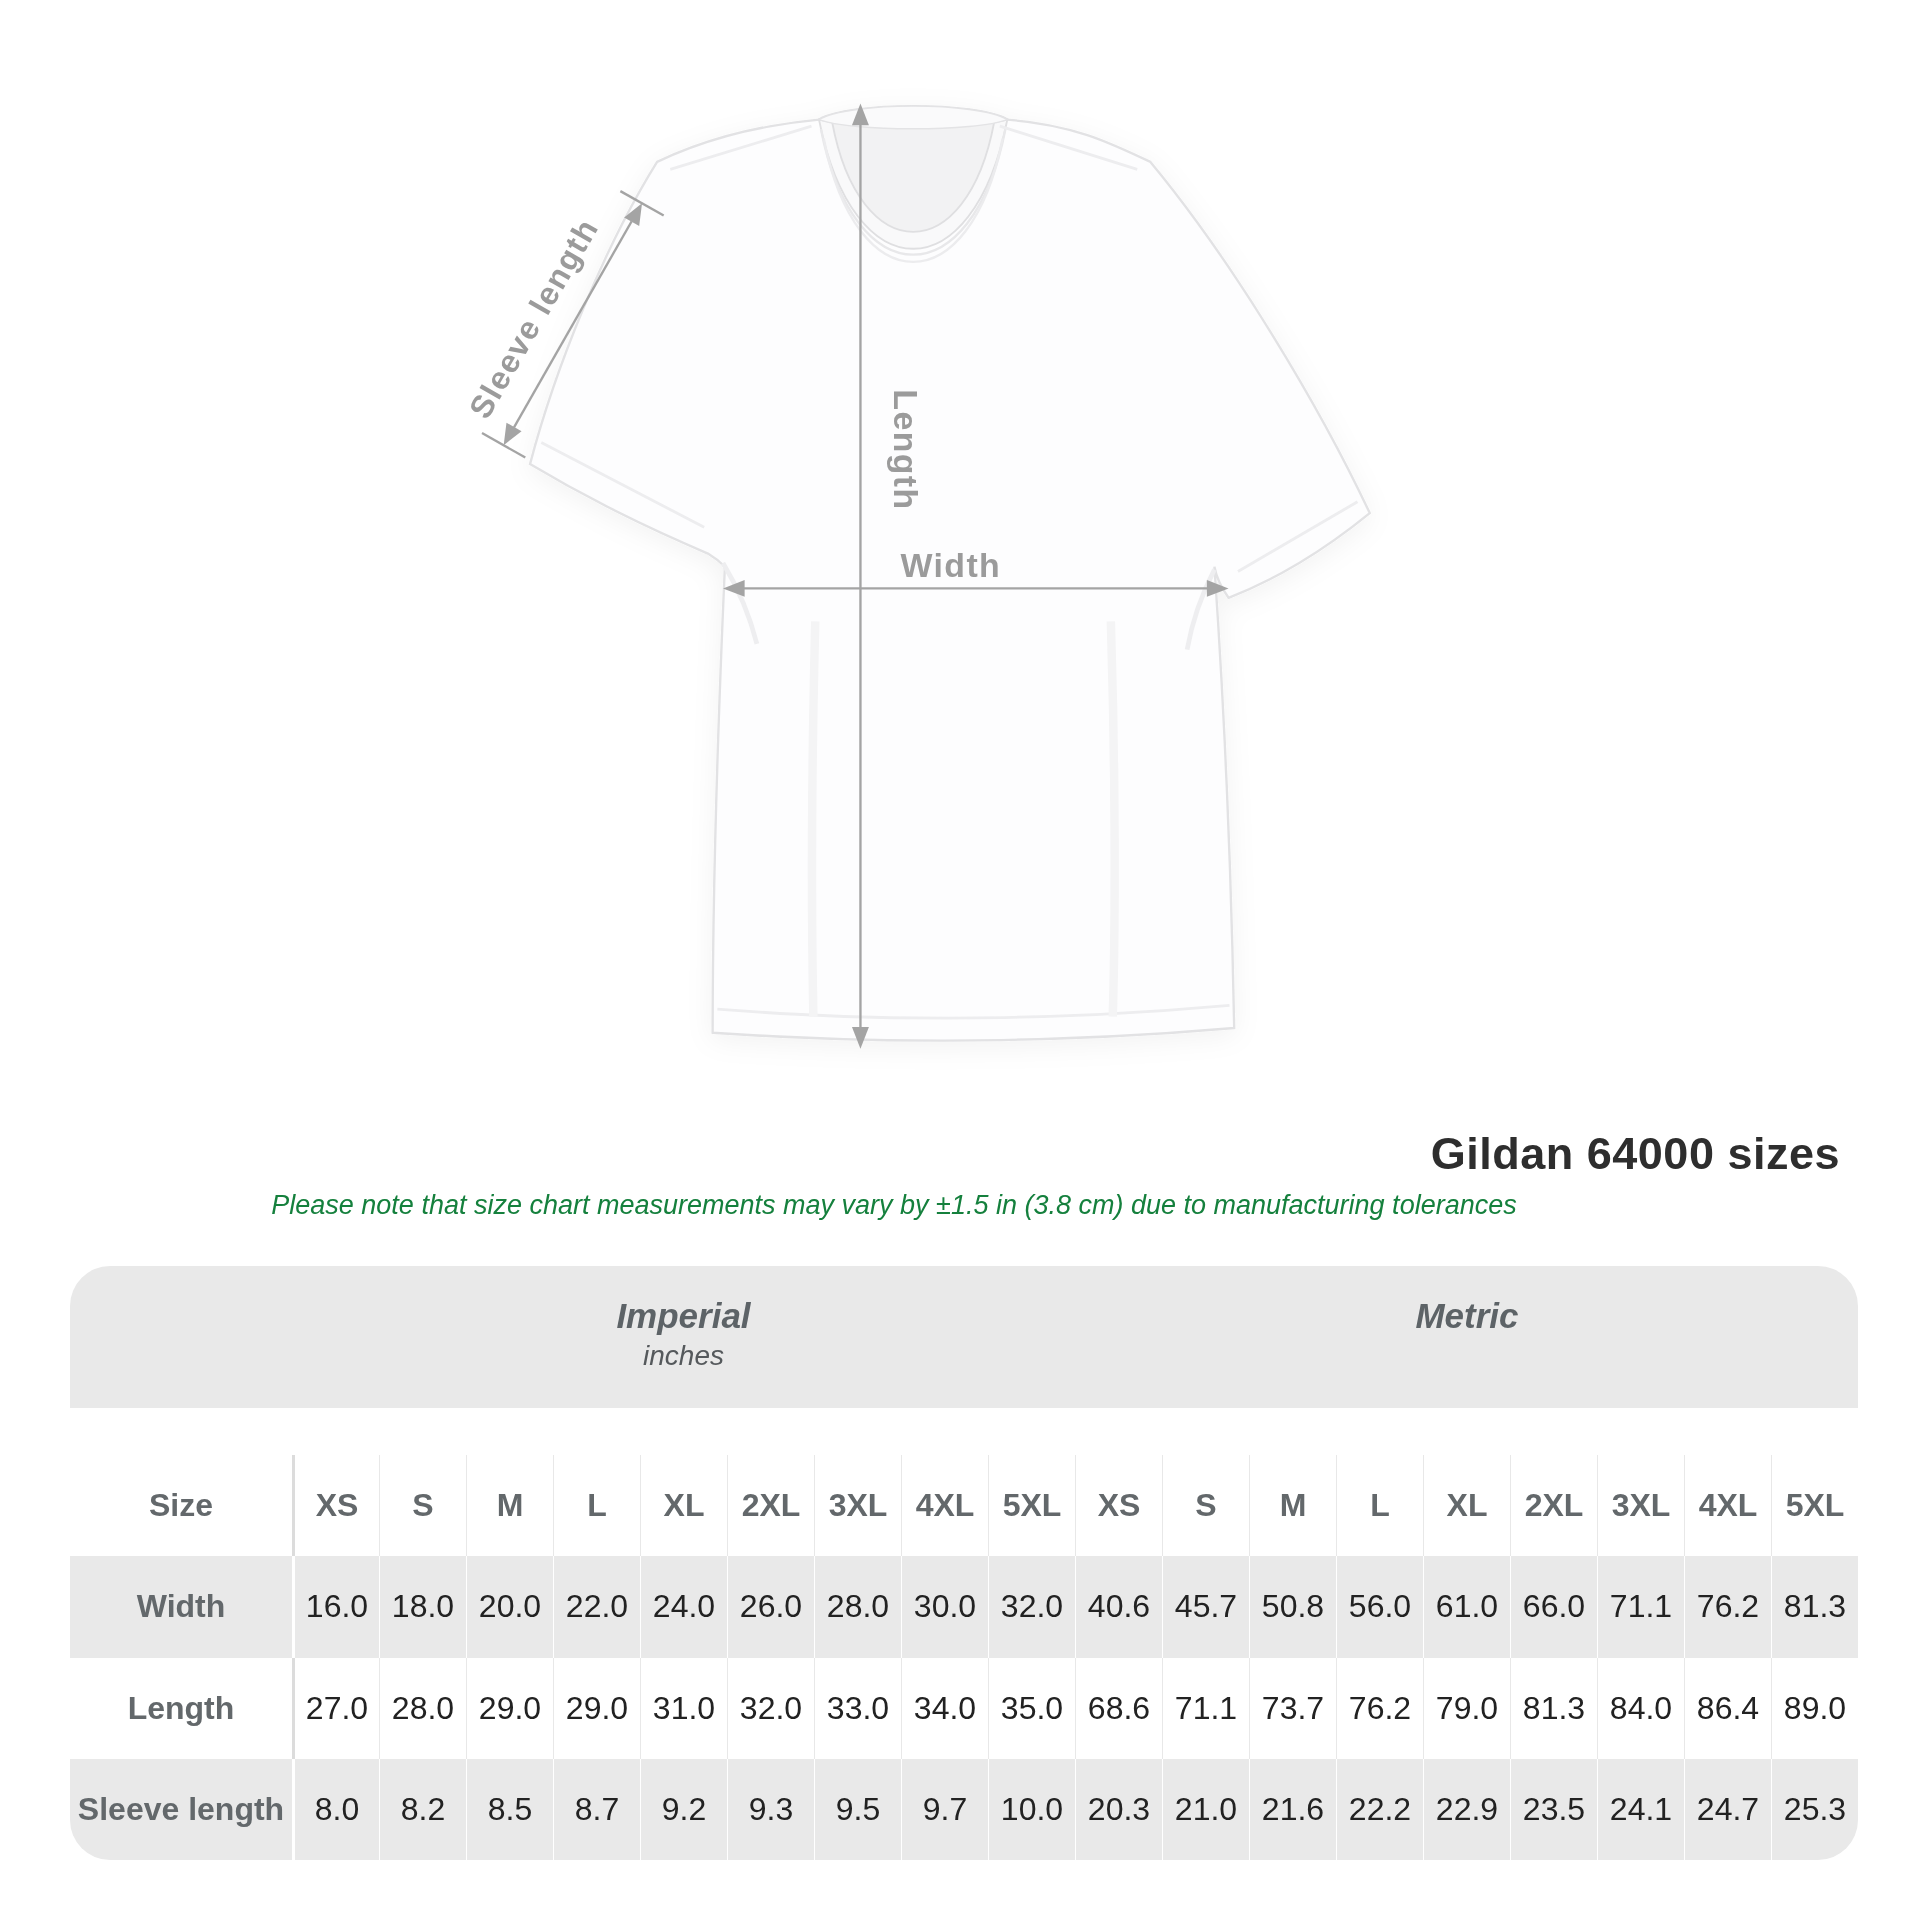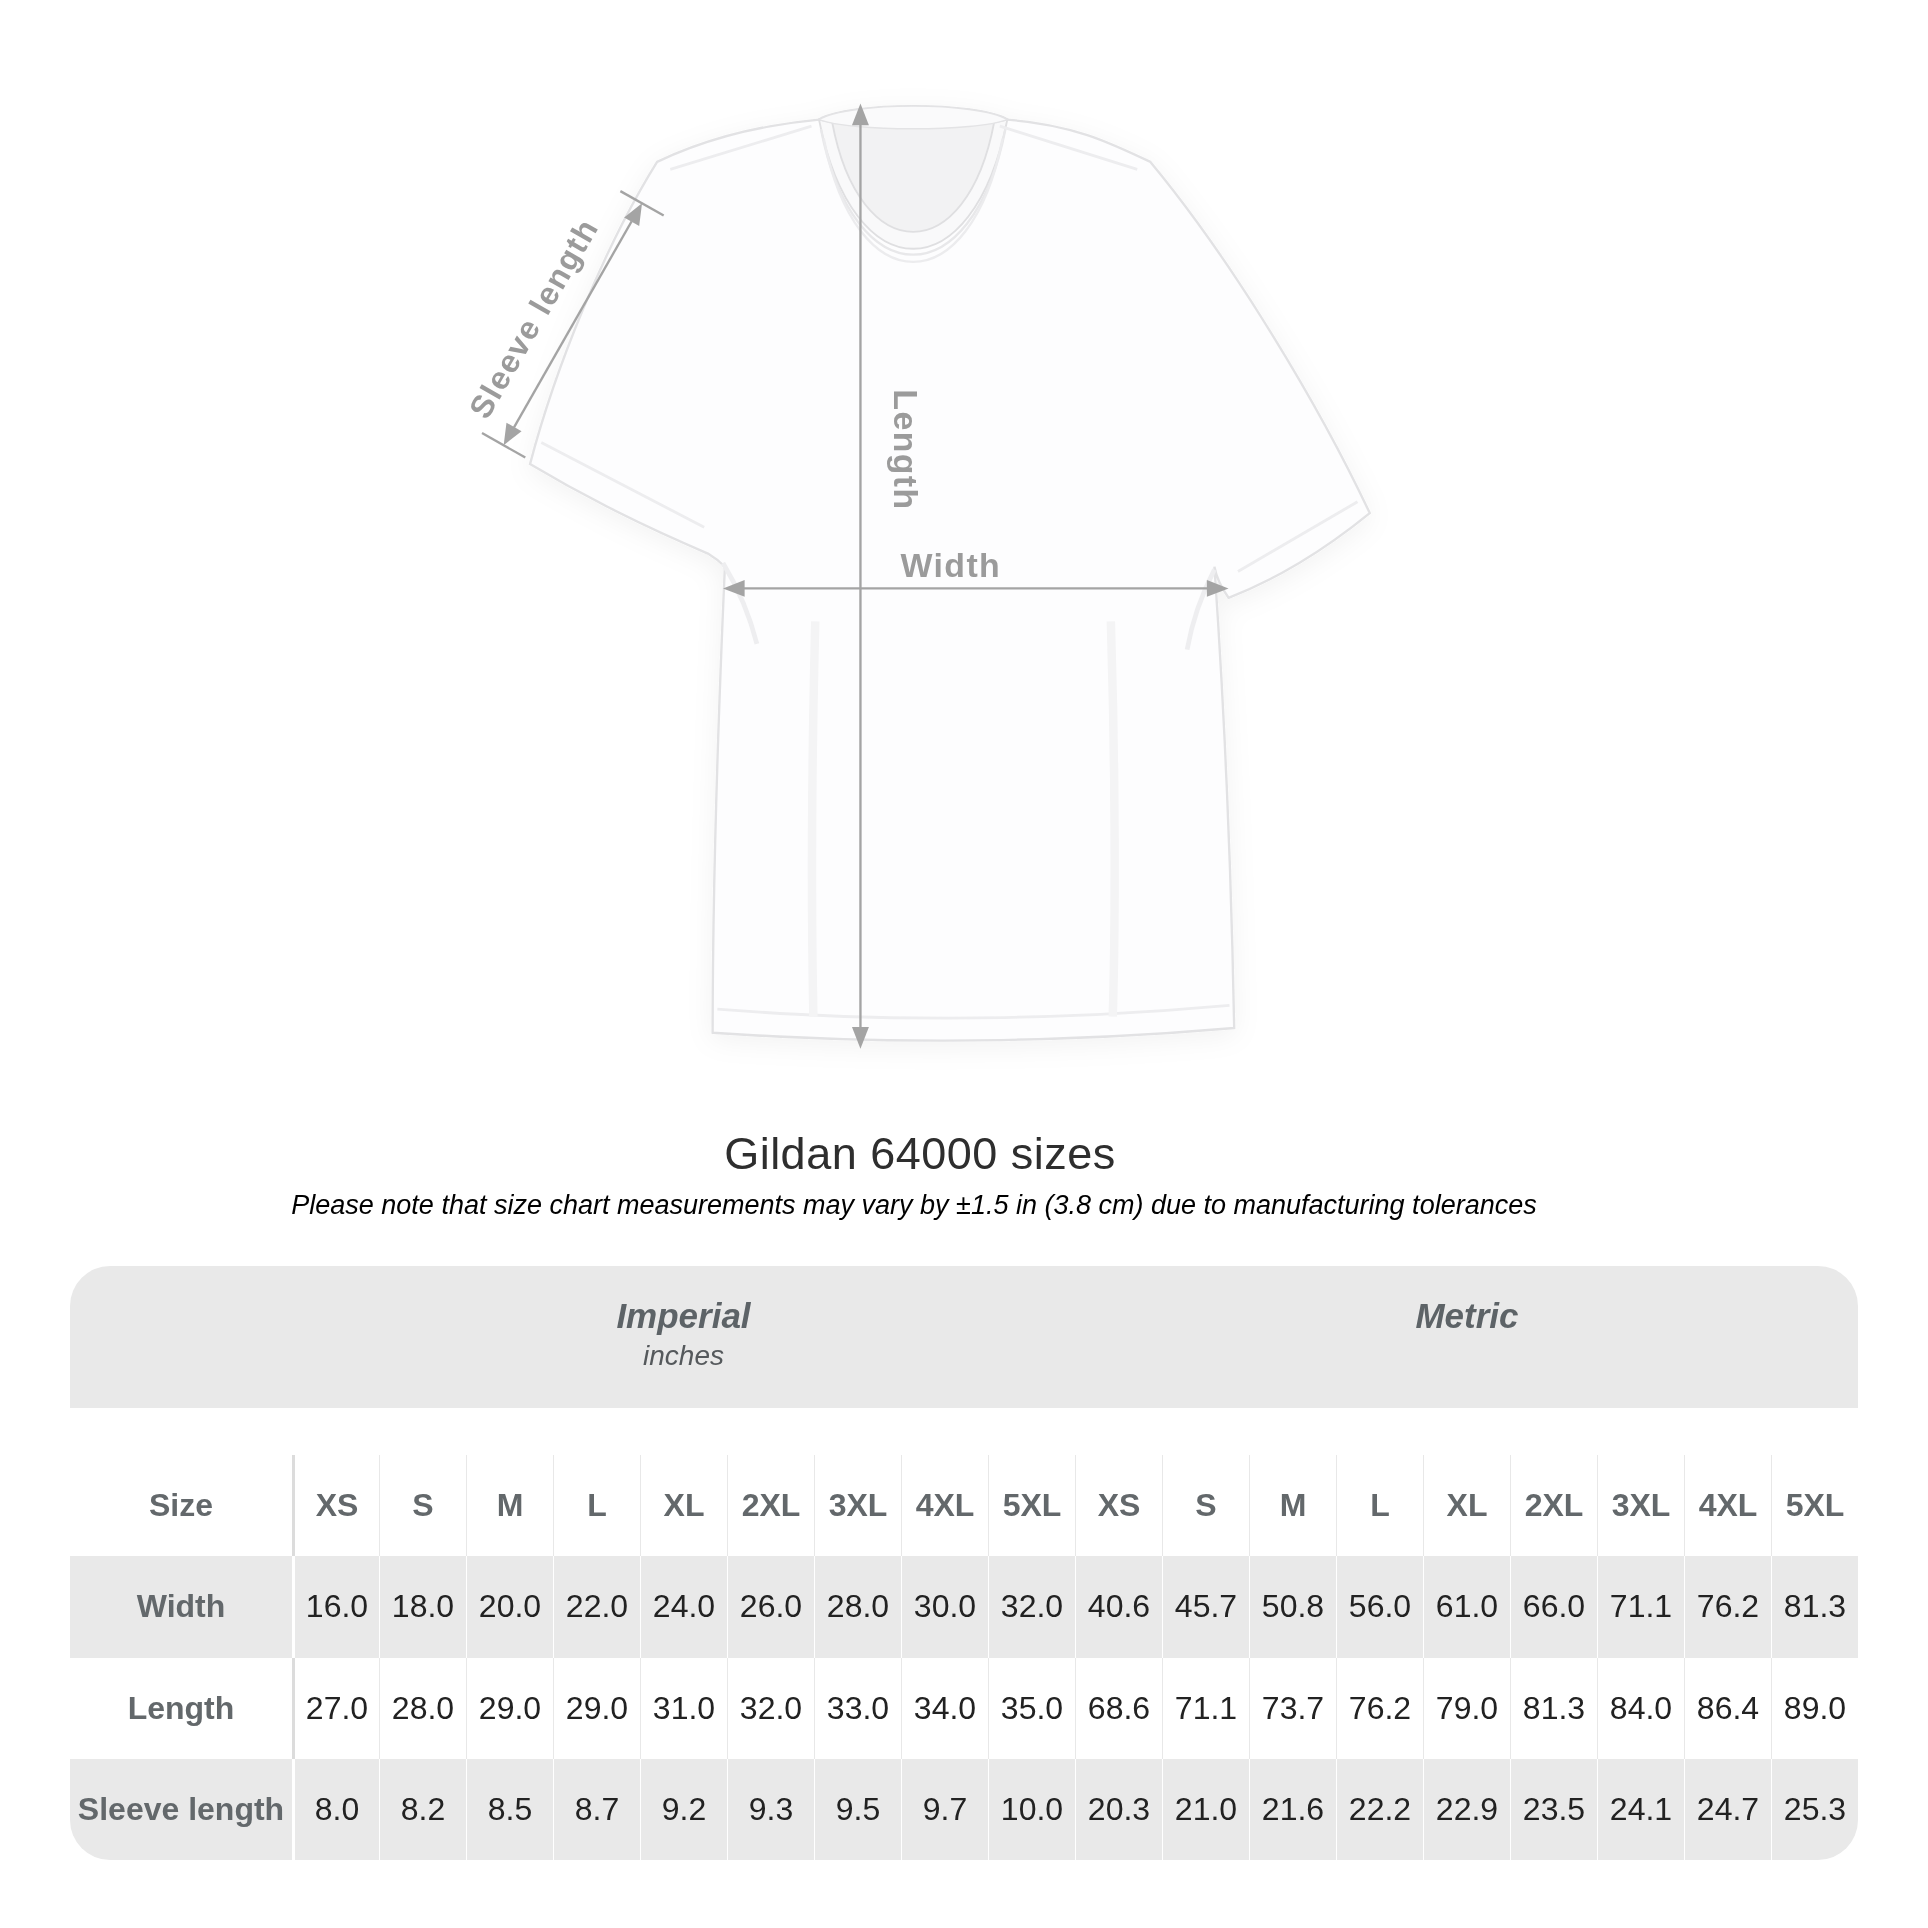--- a/index.html
+++ b/index.html
@@ -5,24 +5,24 @@
   html,body{margin:0;padding:0;background:#ffffff;}
   body{width:1928px;height:1928px;position:relative;overflow:hidden;
        font-family:"Liberation Sans","DejaVu Sans",sans-serif;}
   .page{position:absolute;inset:0;background:#fff;}
 
   
   .diagram-svg{position:absolute;left:0;top:0;}
   .dim-label{fill:#9b9b9b;font-weight:bold;letter-spacing:1.5px;}
 
   
-  .title{position:absolute;top:1128px;left:0;width:1840px;text-align:center;
-         font-size:45px;font-weight:normal;color:#2e2e2e;letter-spacing:0.5px;}
+  .title{position:absolute;top:1128px;left:0;width:1840px;text-align:right;
+         font-size:45px;font-weight:bold;color:#2e2e2e;letter-spacing:0.5px;}
   .subtitle{position:absolute;top:1190px;left:0;width:1788px;text-align:center;
-         font-size:27px;font-style:italic;color:#000000;margin-left:20px;}
+         font-size:27px;font-style:italic;color:#15803d;}
 
   
   .size-table{position:absolute;left:70px;top:1266px;width:1788px;height:594px;
               border-radius:40px;overflow:hidden;background:#ffffff;}
   .band{position:absolute;left:0;top:0;width:100%;height:142px;background:#e9e9e9;}
   .group-h{position:absolute;top:28px;text-align:center;color:#5d6367;}
   .group-h .g-name{font-size:35px;font-weight:bold;font-style:italic;line-height:1.25;}
   .group-h .g-unit{font-size:28px;font-style:italic;font-weight:normal;color:#55595c;line-height:1.3;}
   .gh-imperial{left:222px;width:783px;}
   .gh-metric{left:1006px;width:782px;}

